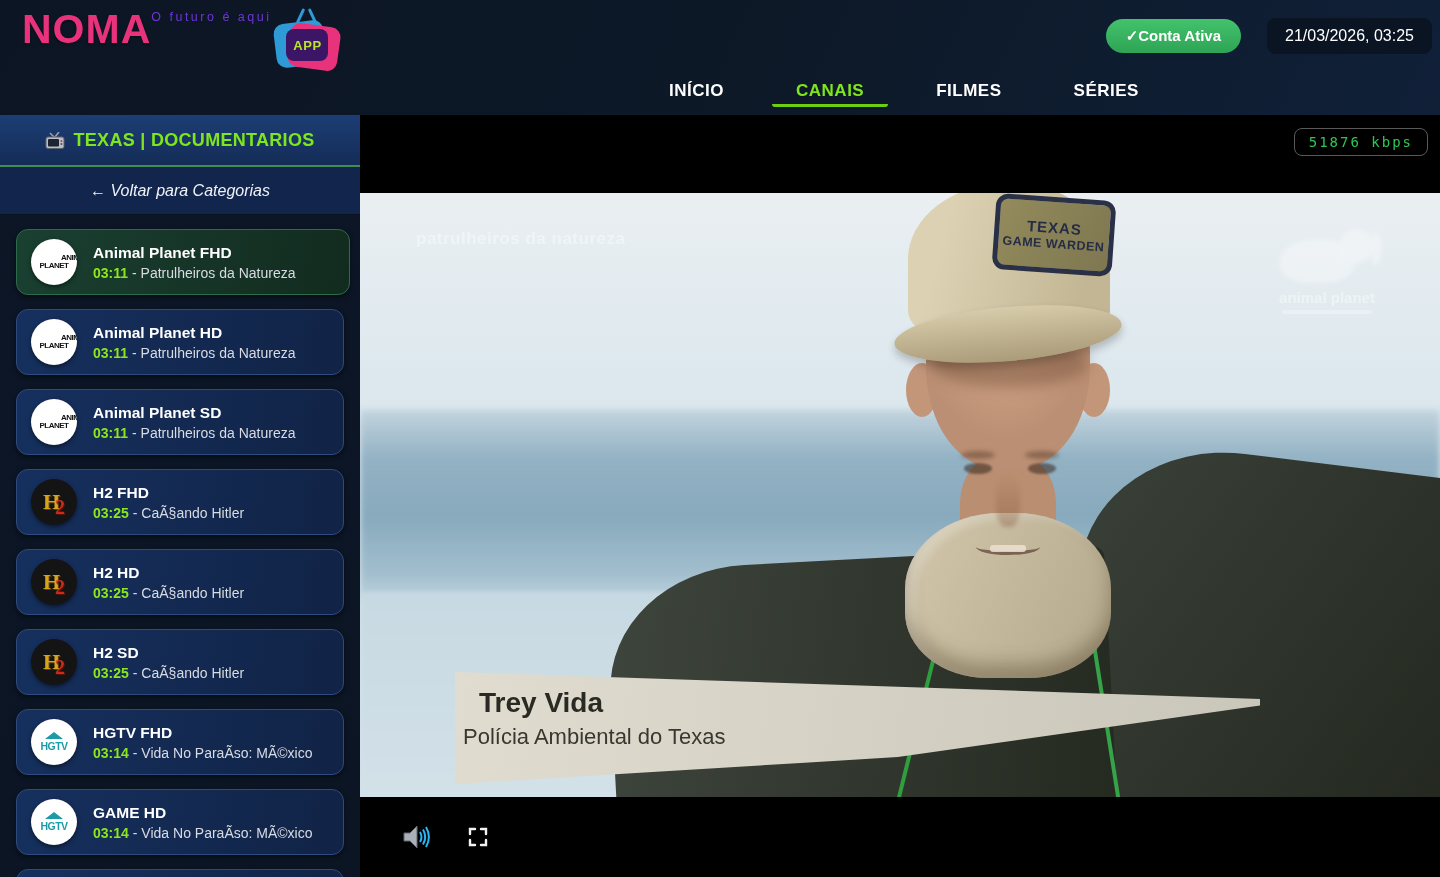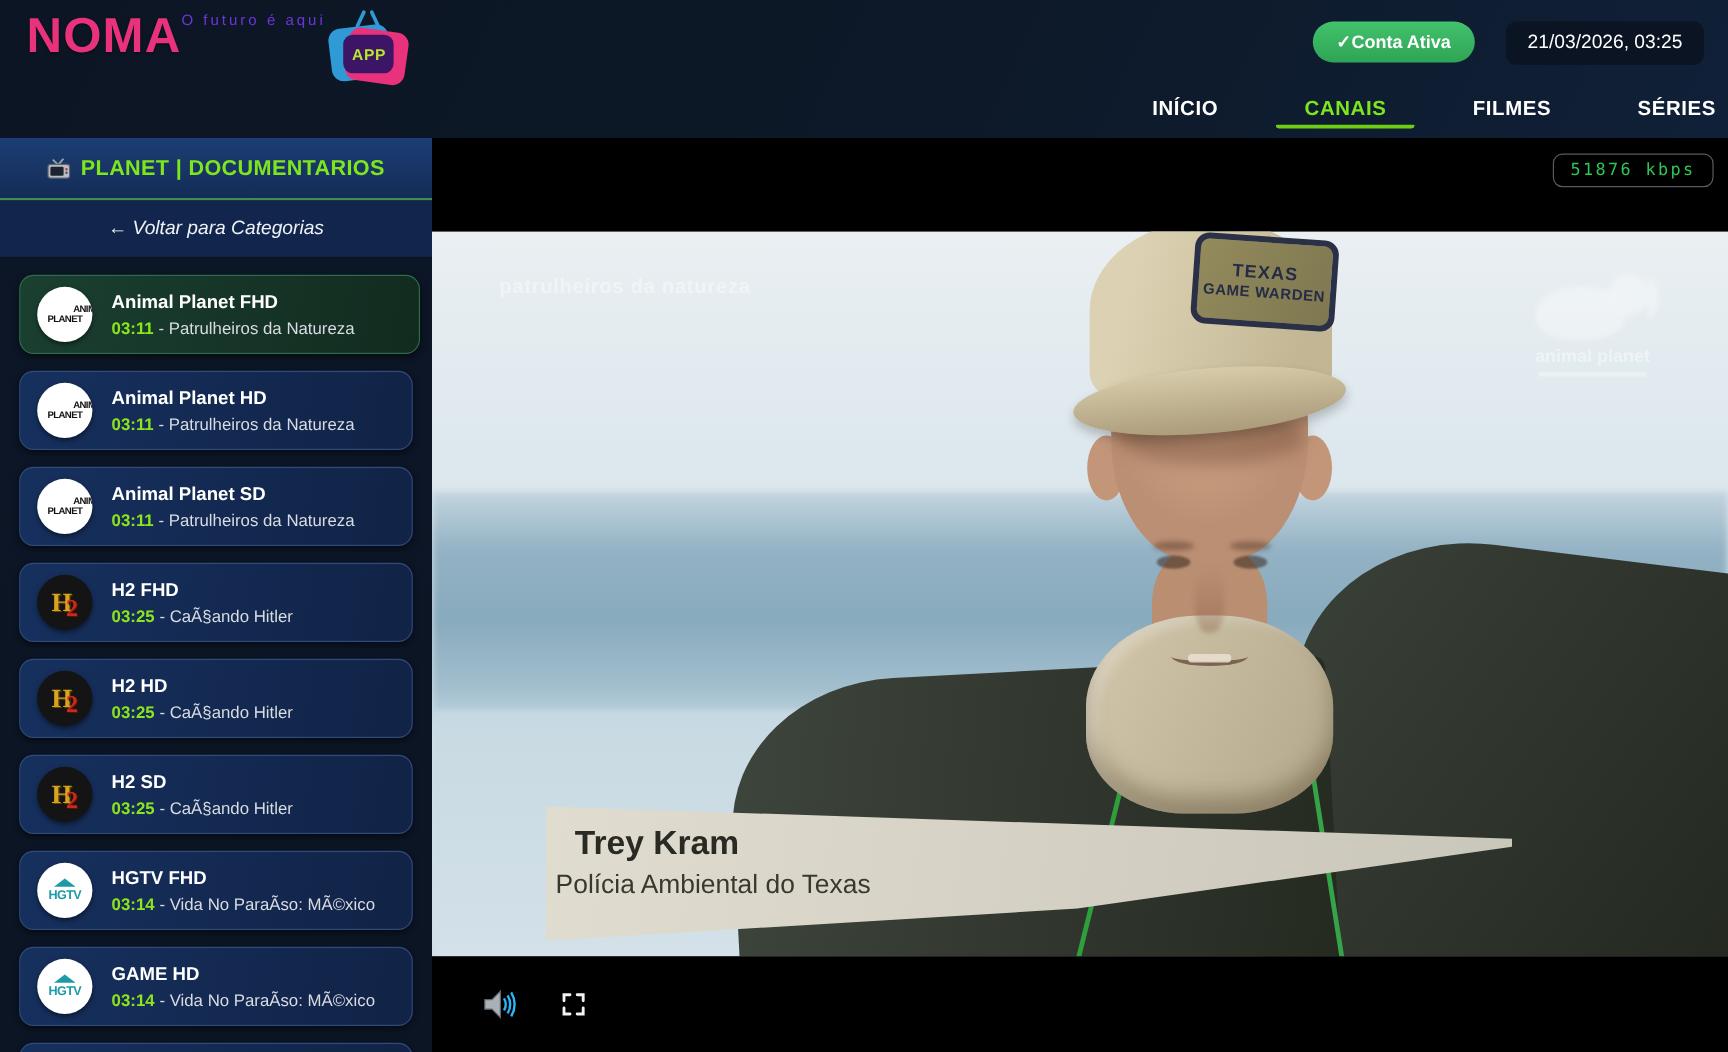--- a/index.html
+++ b/index.html
@@ -20,27 +20,27 @@
   .tv-logo .ant.a1 { left:26px; transform:rotate(25deg); }
   .tv-logo .ant.a2 { left:38px; transform:rotate(-25deg); }
   .tv-logo .body-blue { position:absolute; left:2px; top:12px; width:50px; height:44px;
     background:#2e9bd6; border-radius:10px; transform:rotate(-7deg); }
   .tv-logo .body-pink { position:absolute; left:16px; top:15px; width:50px; height:44px;
     background:#e8327c; border-radius:10px; transform:rotate(8deg); }
   .tv-logo .screen { position:absolute; left:13px; top:19px; width:42px; height:32px;
     background:#3c1566; border-radius:8px; display:flex; align-items:center; justify-content:center; }
   .tv-logo .screen span { color:#b8e62c; font-size:13px; font-weight:900; letter-spacing:.5px; }
 
-  .header-right { position:absolute; right:20px; top:18px; display:flex; gap:26px; align-items:flex-start; }
+  .header-right { position:absolute; right:8px; top:18px; display:flex; gap:26px; align-items:center; }
   .account-pill { background:linear-gradient(#43c26c,#2ea455); color:#fff; font-weight:700;
     font-size:15px; padding:8px 20px; border-radius:18px; cursor:pointer; }
   .datetime-pill { background:#0a1422; color:#fff; font-size:16px; padding:9px 18px; border-radius:9px; }
 
   nav.main-nav { position:absolute; left:368px; right:0; bottom:4px; display:flex;
-    justify-content:flex-end; gap:52px; }
+    justify-content:center; gap:52px; }
   .nav-tab { color:#fff; font-weight:700; font-size:17px; letter-spacing:.5px;
     padding:6px 10px 10px; cursor:pointer; position:relative; }
   .nav-tab.active { color:#7ee61c; }
   .nav-tab.active::after { content:""; position:absolute; left:-14px; right:-14px; bottom:4px;
     height:3px; background:#6ecf12; border-radius:0 0 10px 10px;
     border-left:2px solid #6ecf12; border-right:2px solid #6ecf12; }
 
   
   .content { flex:1; display:flex; min-height:0; }
 
@@ -209,21 +209,21 @@
       <div class="cat-header">
         <span>
           <svg width="20" height="17" viewBox="0 0 20 17">
             <path d="M5 1 L9 5 M14 0 L10 5" stroke="#9aa0a8" stroke-width="1.6" fill="none"></path>
             <rect x="1" y="5" width="18" height="11.5" rx="2" fill="#b8bdc6" stroke="#5c626c"></rect>
             <rect x="3" y="7" width="11" height="7.5" rx="1" fill="#1d2430"></rect>
             <circle cx="16.4" cy="9" r="1" fill="#d23b2f"></circle>
             <circle cx="16.4" cy="12" r="1" fill="#4a5160"></circle>
           </svg>
         </span>
-        <span class="cat-title">PLANET | DOCUMENTARIOS</span>
+        <span class="cat-title">TEXAS | DOCUMENTARIOS</span>
       </div>
       <div class="back-row">
         <span>← Voltar para Categorias</span>
       </div>
       <div class="channel-list">
           <div class="channel-item active">
     <div class="ch-logo logo-animal-planet">
               <span class="ll ll0">ANIMAL</span>
               <span class="ll ll1">PLANET</span>
             </div>
@@ -357,21 +357,21 @@
         <div class="teeth"></div>
         <div class="brim-shadow"></div>
         <div class="cap-crown"></div>
         <div class="cap-brim"></div>
         <div class="cap-patch">
           <span class="p1">TEXAS</span>
           <span class="p2">GAME WARDEN</span>
         </div>
 
         <div class="lower-third">
-          <div class="lt-name">Trey Kram</div>
+          <div class="lt-name">Trey Vida</div>
           <div class="lt-title">Polícia Ambiental do Texas</div>
         </div>
       </div>
 
       <div class="controls-bar">
         <div class="ctrl-btn">
           <svg width="32" height="28" viewBox="0 0 32 28">
             <polygon points="2,10 8,10 15,3 15,25 8,18 2,18" fill="#aab0b8" stroke="#60666e" stroke-width="1"></polygon>
             <path d="M18 9 Q21 14 18 19" stroke="#29b6f6" stroke-width="2" fill="none"></path>
             <path d="M21 6.5 Q25.4 14 21 21.5" stroke="#29b6f6" stroke-width="2" fill="none"></path>

